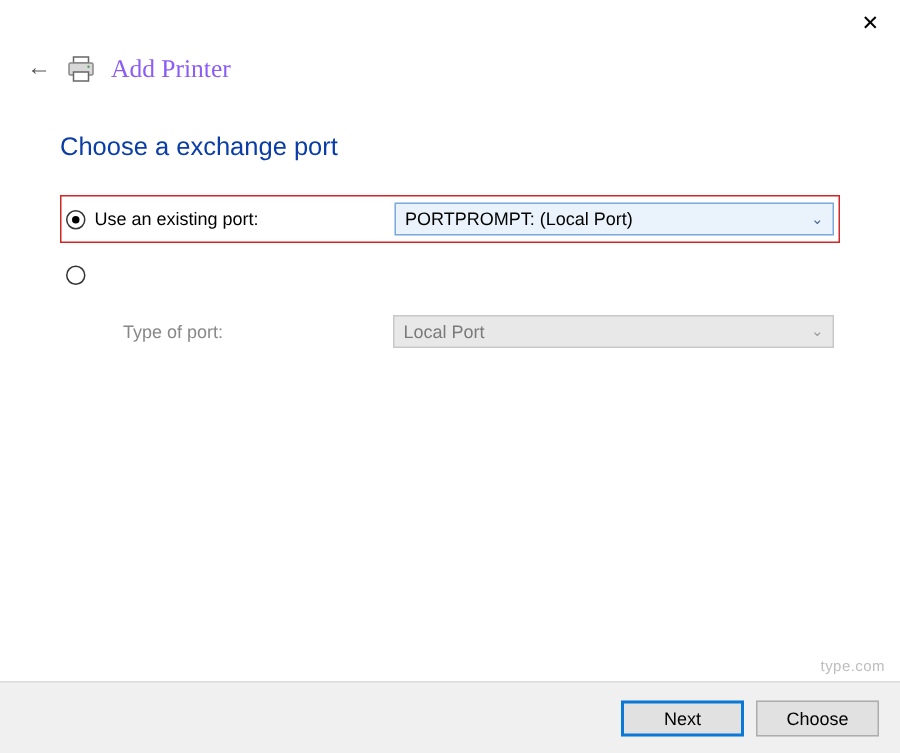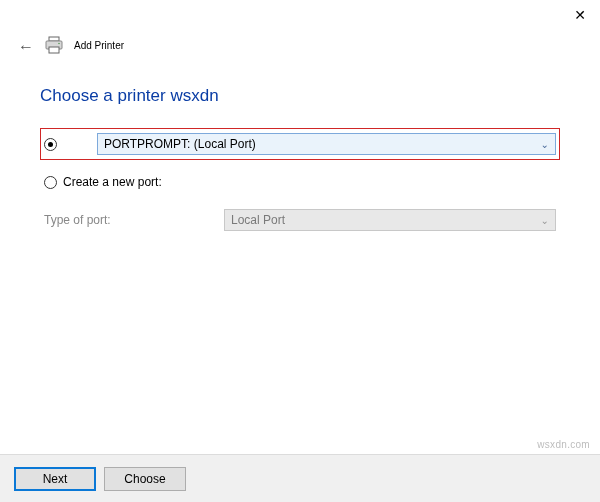--- a/index.html
+++ b/index.html
@@ -31,22 +31,23 @@
     gap: 10px;
     padding: 6px 18px 14px 18px;
   }
   .back-arrow {
     font-size: 16px;
     color: #555;
     cursor: pointer;
   }
   .printer-icon svg { display: block; }
   .header-title {
-    font-size: 10px;
-    color: #000000;
+    font-size: 17px;
+    color: #8b5cf6;
+    font-family: Liberation Serif, serif;
   }
   .content {
     padding: 18px 40px 0 40px;
   }
   .heading {
     color: #0a3da5;
     font-size: 17px;
     font-weight: 400;
     margin-bottom: 22px;
   }
@@ -84,20 +85,21 @@
     height: 5px;
     background: #000;
     border-radius: 50%;
   }
   .radio-label {
     width: 160px;
     flex-shrink: 0;
     color: #000;
   }
   .indent-label {
+    margin-left: 38px;
     width: 140px;
     flex-shrink: 0;
     color: #888;
   }
   .combo {
     flex: 1;
     height: 22px;
     border: 1px solid #7da9db;
     background: #eaf3fb;
     display: flex;
@@ -120,20 +122,21 @@
   .combo.disabled .chev { color: #9a9a9a; }
   .footer {
     position: absolute;
     bottom: 0;
     left: 0;
     right: 0;
     height: 48px;
     background: #f0f0f0;
     border-top: 1px solid #dcdcdc;
     display: flex;
+    justify-content: flex-end;
     align-items: center;
     gap: 8px;
     padding: 0 14px;
   }
   .btn {
     min-width: 82px;
     height: 24px;
     background: #e1e1e1;
     border: 1px solid #adadad;
     font-size: 12px;
@@ -170,42 +173,42 @@
       <rect x="5" y="1" width="10" height="4" fill="#fff" stroke="#666" stroke-width="1"></rect>
       <rect x="2" y="5" width="16" height="8" rx="1" fill="#d8d8d8" stroke="#888" stroke-width="1"></rect>
       <rect x="5" y="11" width="10" height="6" fill="#fff" stroke="#666" stroke-width="1"></rect>
       <circle cx="15" cy="7.5" r="0.8" fill="#5a9a5a"></circle>
     </svg>
   </span>
   <span class="header-title">Add Printer</span>
 </div>
 
 <div class="content">
-  <h1 class="heading">Choose a printer wsxdn</h1>
+  <h1 class="heading">Choose a exchange port</h1>
 
   <div class="option-row highlight-row">
     <span class="radio checked"></span>
+    <span class="radio-label">Use an existing port:</span>
     <div class="combo">
       <span>PORTPROMPT: (Local Port)</span>
       <span class="chev">⌄</span>
     </div>
   </div>
 
   <div class="option-row">
     <span class="radio"></span>
-    <span class="radio-label">Create a new port:</span>
   </div>
 
   <div class="option-row">
     <span class="indent-label">Type of port:</span>
     <div class="combo disabled">
       <span>Local Port</span>
       <span class="chev">⌄</span>
     </div>
   </div>
 </div>
 
-<div class="watermark">wsxdn.com</div>
+<div class="watermark">type.com</div>
 
 <div class="footer">
   <div class="btn primary">Next</div>
   <div class="btn">Choose</div>
 </div>
 
 </body></html>

